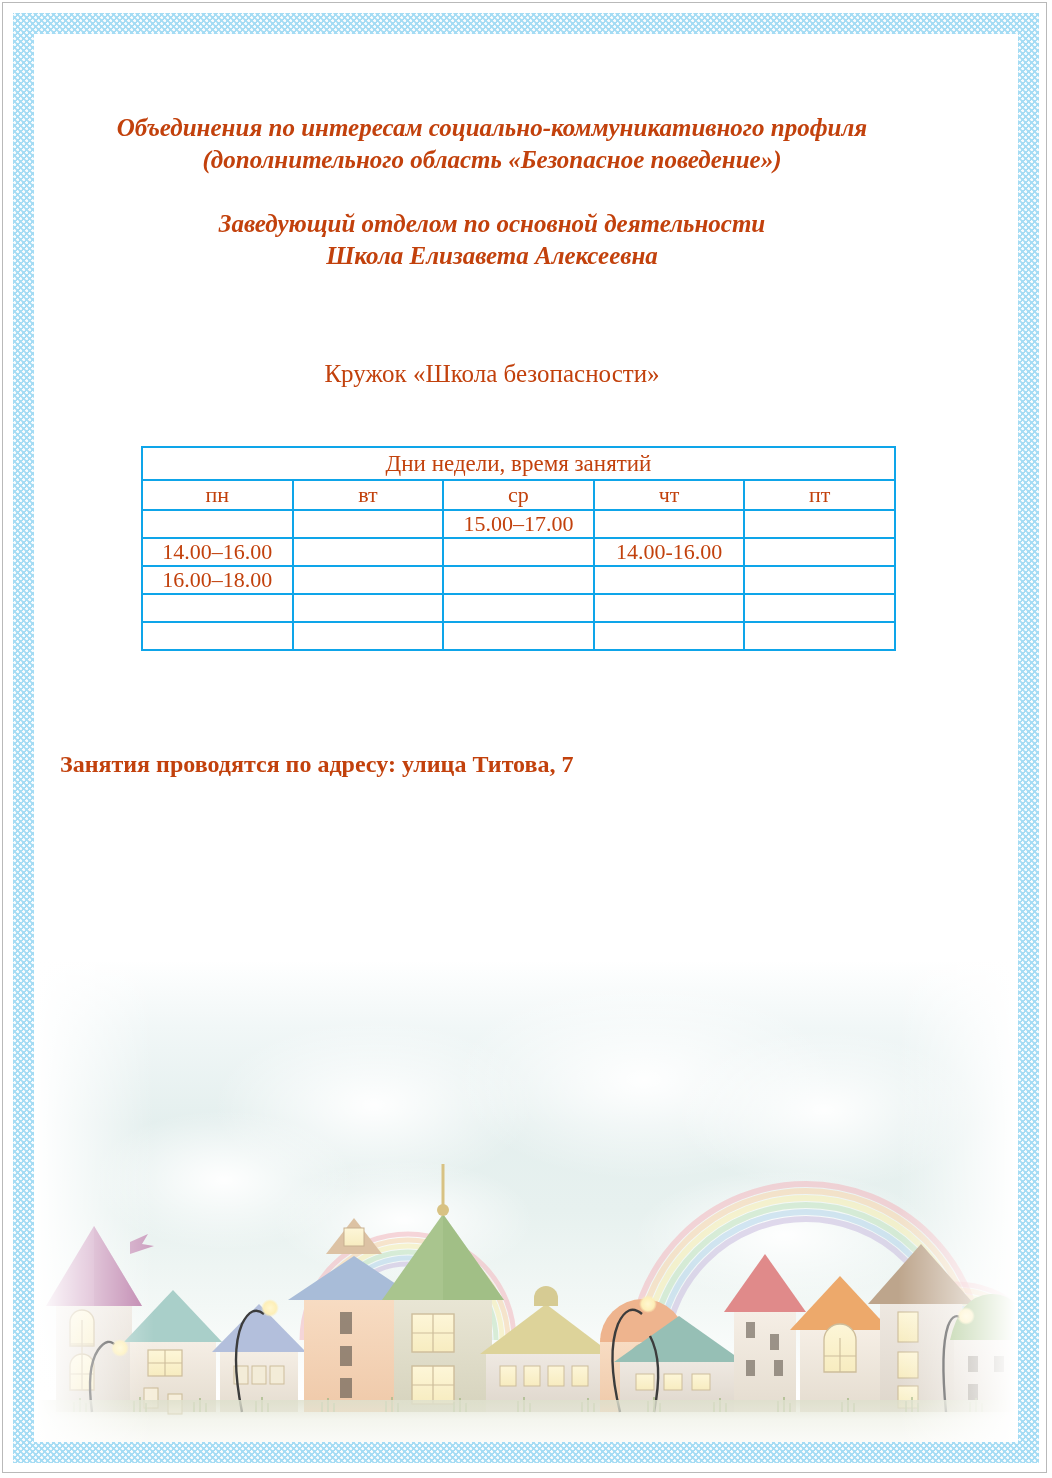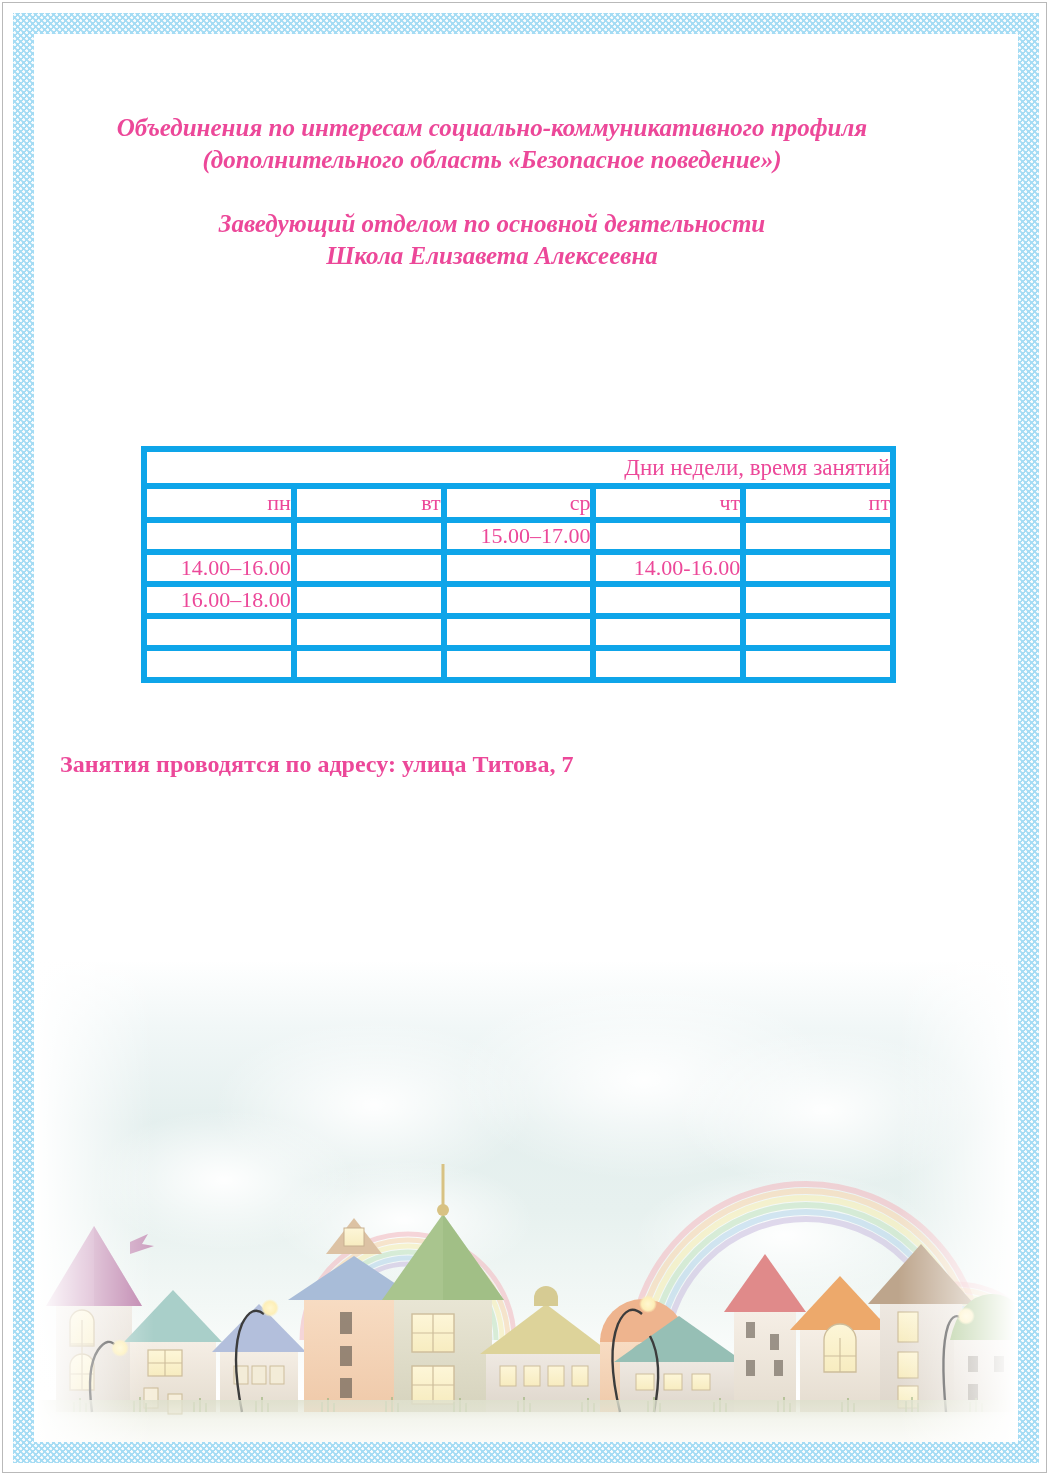--- a/index.html
+++ b/index.html
@@ -9,21 +9,21 @@
     background: #ffffff;
   }
 
   .page {
     position: relative;
     width: 1052px;
     height: 1478px;
     background: #ffffff;
     overflow: hidden;
     font-family: "Liberation Serif", "DejaVu Serif", serif;
-    color: #ec4899;
+    color: #c2410c;
   }
 
   
   .paper-edge {
     position: absolute;
     left: 3px;
     top: 3px;
     width: 1043px;
     height: 1469px;
     background: #ffffff;
@@ -145,24 +145,24 @@
   .schedule {
     position: absolute;
     left: 141px;
     top: 446px;
     width: 755px;
     border-collapse: collapse;
     table-layout: fixed;
     font-size: 22px;
   }
   .schedule td {
-    border: 6px solid #0ea5e9;
+    border: 2px solid #0ea5e9;
     height: 26px;
     padding: 0;
-    text-align: right;
+    text-align: center;
     vertical-align: middle;
     line-height: 26px;
   }
   .schedule .caption-cell { height: 31px; line-height: 31px; font-size: 23px; }
   .schedule .day-cell     { height: 28px; line-height: 28px; }
 
   
   .address-block {
     position: absolute;
     left: 60px;
@@ -412,20 +412,21 @@
     <div>Объединения по интересам социально-коммуникативного профиля</div>
     <div>(дополнительного область «Безопасное поведение»)</div>
   </div>
 
   <div class="role-block">
     <div>Заведующий отделом по основной деятельности</div>
     <div>Школа Елизавета Алексеевна</div>
   </div>
 
   <div class="club-block">
+    <div>Кружок «Школа безопасности»</div>
   </div>
 
   <table class="schedule">
     <tbody>
       <tr>
         <td class="caption-cell" colspan="5">Дни недели, время занятий</td>
       </tr>
       <tr>
         <td class="day-cell">пн</td>
         <td class="day-cell">вт</td>

